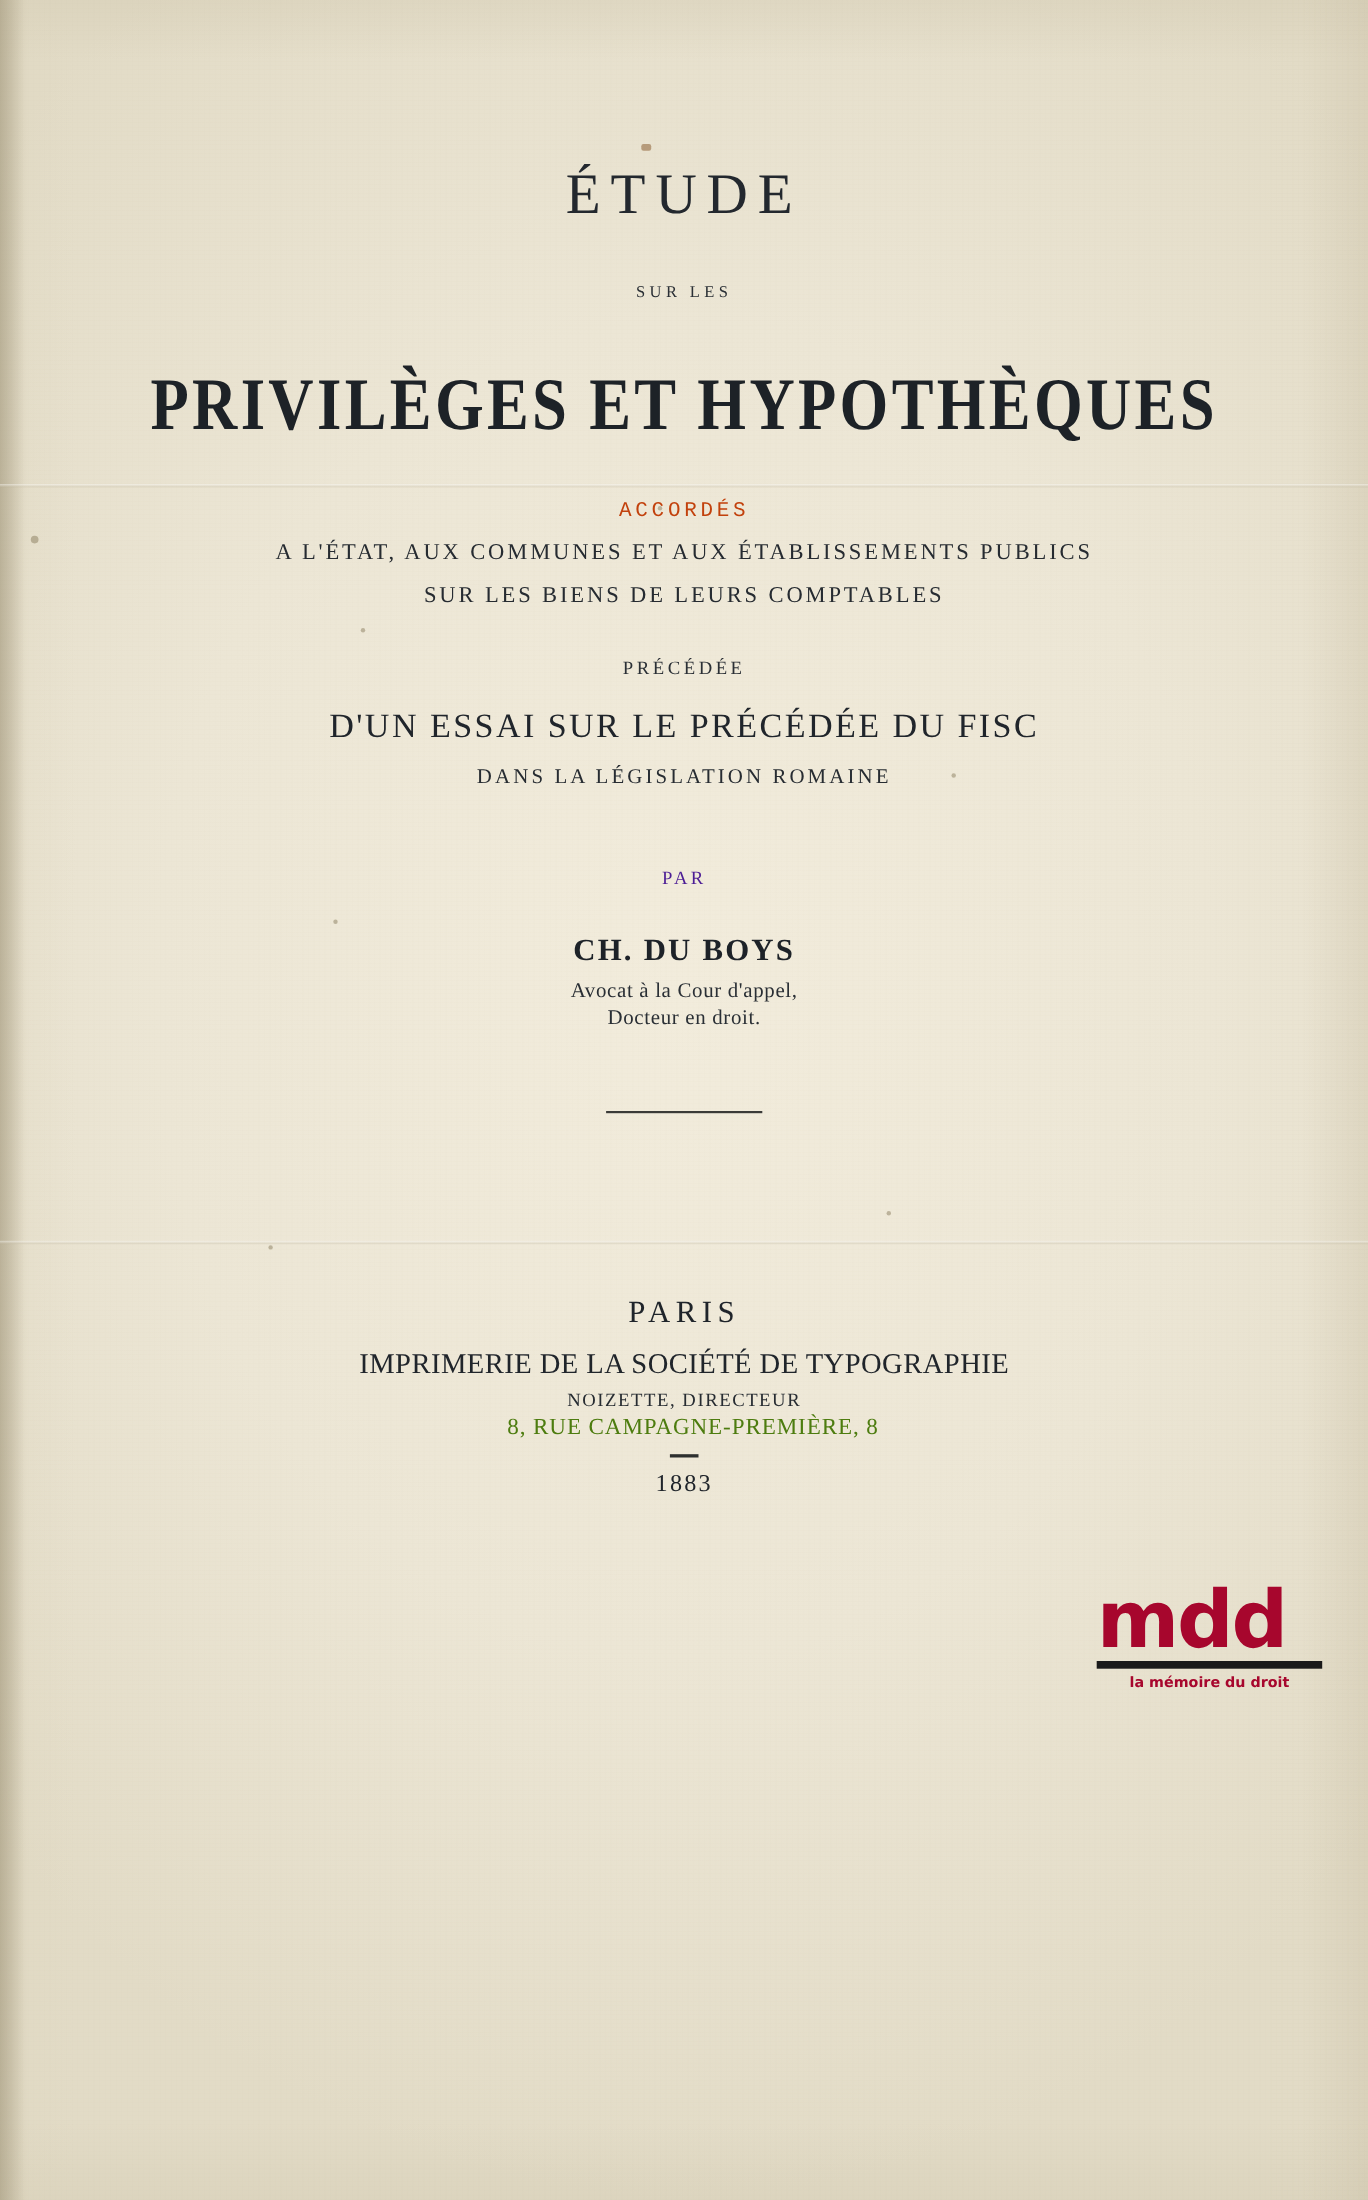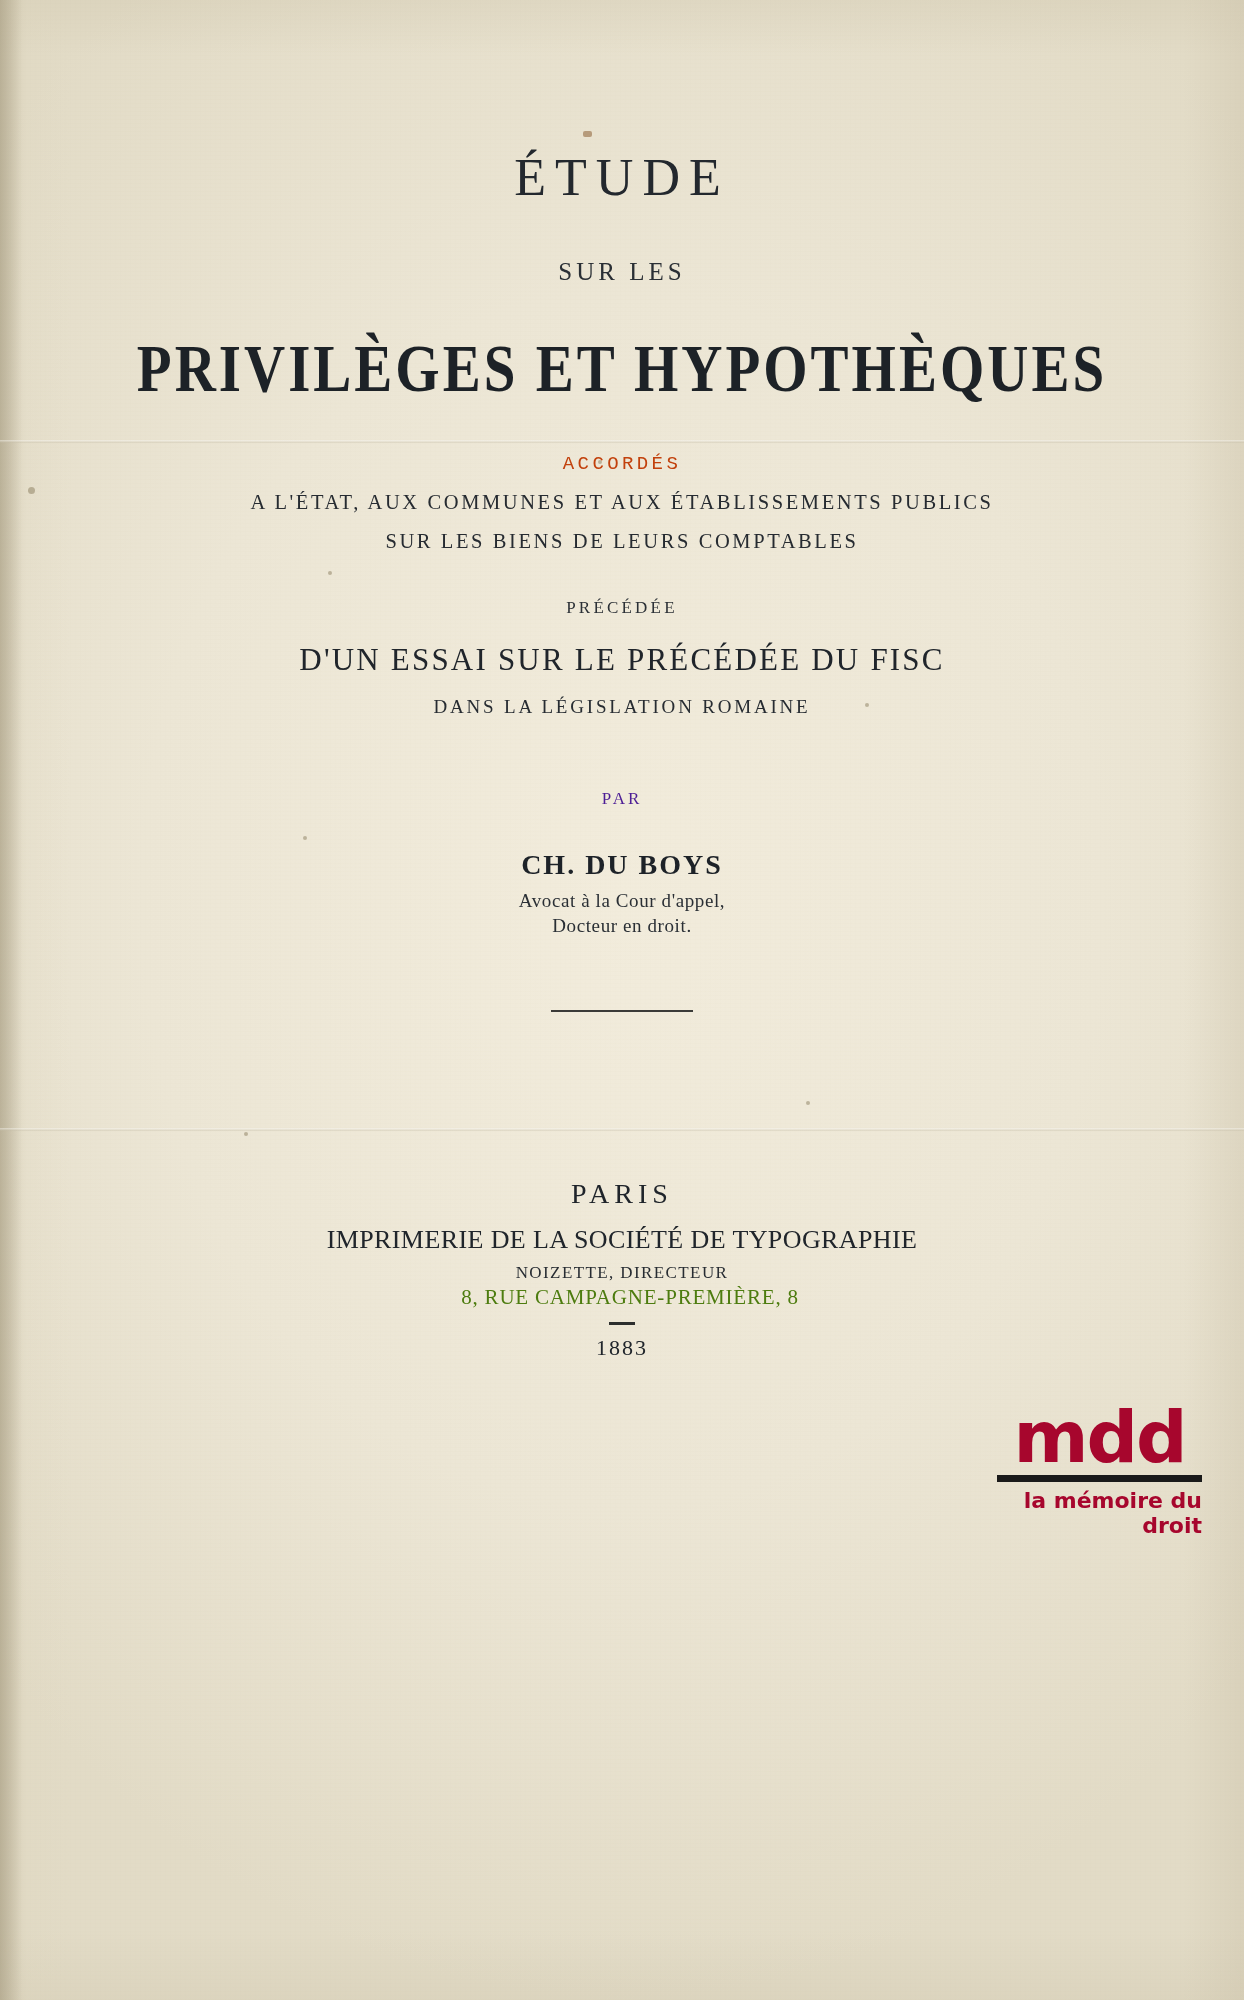--- a/index.html
+++ b/index.html
@@ -69,21 +69,21 @@
     position: absolute;
     top: 148px; left: 0; right: 0;
     font-size: 52px;
     letter-spacing: 9px;
     font-family: "Liberation Serif", serif;
     color: #23282e;
   }
   .t-surles {
     position: absolute;
     top: 258px; left: 0; right: 0;
-    font-size: 25px;
+    font-size: 15px;
     letter-spacing: 4px;
     color: #2a2f35;
   }
   .t-main {
     position: absolute;
     top: 330px; left: 0; right: 0;
     font-size: 57px;
     font-weight: bold;
     letter-spacing: 3px;
     font-family: "Liberation Serif", serif;
@@ -229,35 +229,35 @@
     width: 205px;
     text-align: center;
   }
   .logo-mark {
     font-family: "DejaVu Sans", sans-serif;
     font-weight: bold;
     font-size: 72px;
     line-height: 0.95;
     letter-spacing: -2px;
     color: #a7062d;
-    text-align: center;
+    text-align: left;
   }
   .logo-bar {
     width: 100%;
     height: 7px;
     background: #1a1a1a;
     margin: 4px 0 6px 0;
   }
   .logo-tag {
     font-family: "DejaVu Sans", sans-serif;
-    font-size: 22px;
+    font-size: 13px;
     font-weight: bold;
     color: #a7062d;
     letter-spacing: 0px;
-    text-align: right;
+    text-align: center;
   }
 
   .edge-left {
     position: absolute;
     top: 0; bottom: 0; left: 0;
     width: 22px;
     background: linear-gradient(90deg, rgba(150,140,112,0.40), rgba(150,140,112,0));
     pointer-events: none;
   }
 </style>

